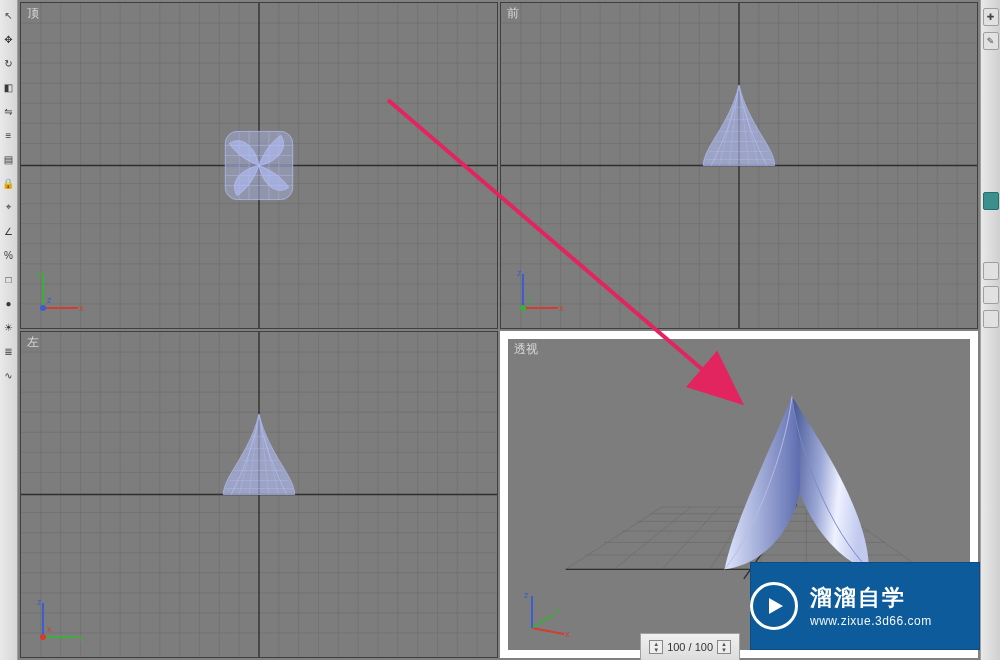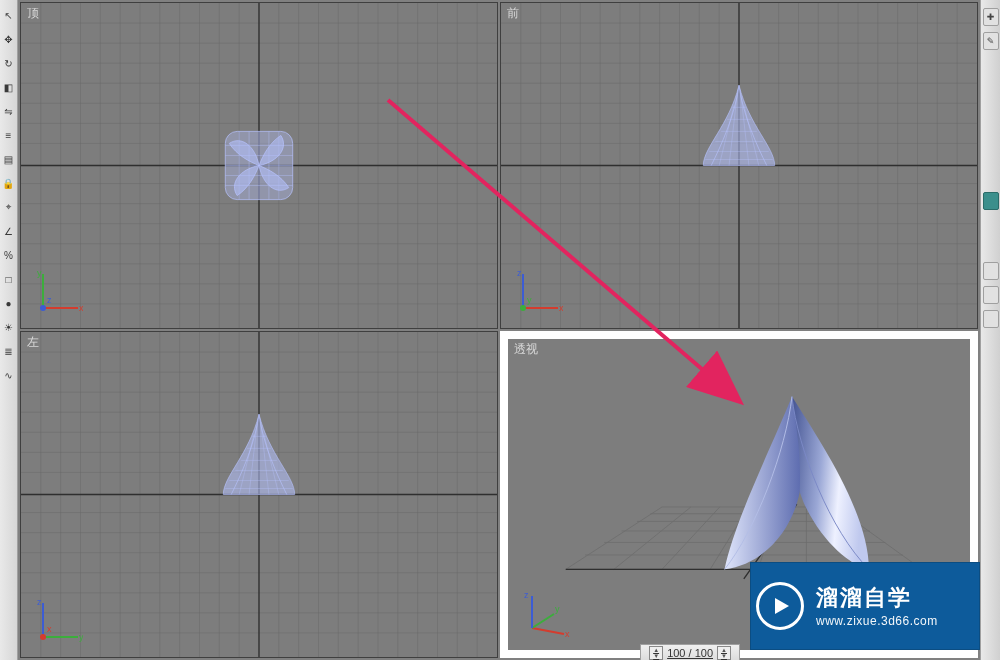--- a/index.html
+++ b/index.html
@@ -96,49 +96,48 @@
   }
 
   
   .watermark {
     position:absolute;
     right:0; bottom:10px;
     width:230px; height:88px;
     background:#0d5b9b;
     color:#fff;
     display:flex; align-items:center;
-    padding:0 6px;
+    padding:0 0;
     gap:12px;
     z-index:60;
     box-shadow: 0 0 0 1px #0b4d82 inset;
   }
   .wm-icon {
     width:48px;height:48px;
     border:3px solid #fff; border-radius:50%;
     display:flex;align-items:center;justify-content:center;
   }
   .wm-text{display:flex;flex-direction:column;line-height:1.35;}
   .wm-title{font-size:22px;font-weight:600;letter-spacing:2px;}
   .wm-url{font-size:12px;opacity:.95;letter-spacing:.5px;}
 
   
   .status-frag {
     position:absolute;
     right:240px;
     bottom:0;
-    height:16px;
+    height:27px;
     background:linear-gradient(#f0f0f0,#dcdcdc);
     border:1px solid #a0a0a0;
     border-bottom:none;
     display:flex;align-items:center;
     padding:0 8px;
     font-size:11px;color:#333;
     z-index:55;
     gap:4px;
-    text-decoration:underline;
   }
   .status-spin {
     width:14px;height:14px;
     display:inline-flex;flex-direction:column;
     border:1px solid #888;background:#eee;
   }
   .status-spin span{flex:1;font-size:6px;text-align:center;line-height:6px;color:#555;}
 </style>
 </head>
 <body>

